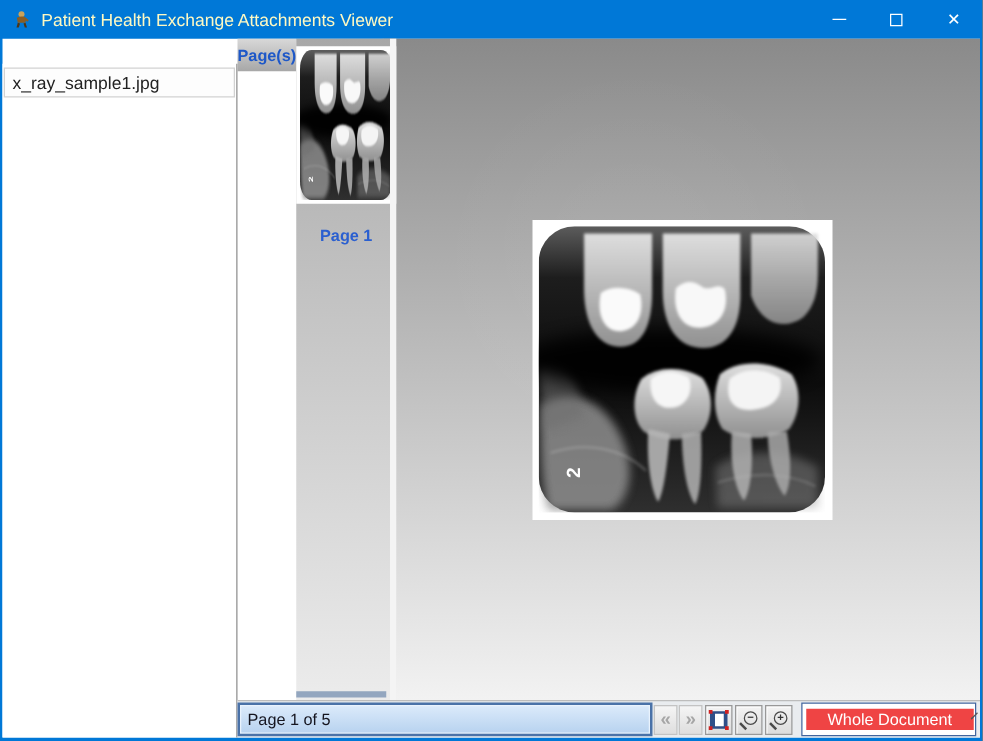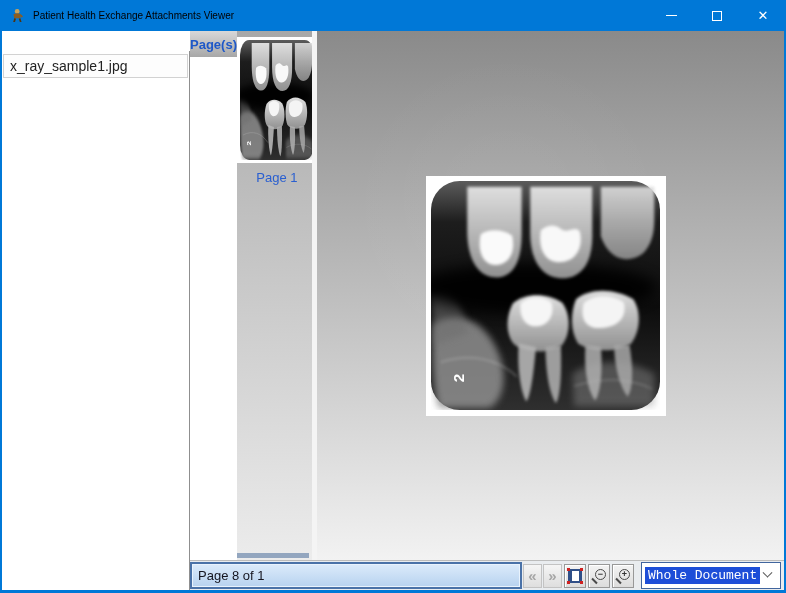--- a/index.html
+++ b/index.html
@@ -10,21 +10,21 @@
     position:relative; width:786px; height:593px;
     background:#0078d7; overflow:hidden;
   }
 
   
   .titlebar {
     position:absolute; top:0; left:0; right:0; height:31px;
     background:#0078d7; display:flex; align-items:center;
   }
   .app-icon { width:16px; height:16px; margin-left:9px; flex:0 0 auto; }
-  .title-text { color:#000000; font-size:10px; margin-left:8px; white-space:nowrap; }
+  .title-text { color:#fef9c3; font-size:14px; margin-left:8px; white-space:nowrap; }
   .win-controls { margin-left:auto; display:flex; height:100%; }
   .win-btn { width:46px; height:100%; display:flex; align-items:center; justify-content:center; cursor:default; }
   .glyph-min { width:11px; height:1px; background:#ffffff; display:block; }
   .glyph-max { width:10px; height:10px; border:1px solid #ffffff; display:block; }
   .glyph-close { color:#ffffff; font-size:13px; line-height:1; }
 
   
   .content {
     position:absolute; top:31px; left:2px; right:2px; bottom:3px;
     background:#ffffff; display:flex;
@@ -66,21 +66,21 @@
   }
   .hscroll-thumb {
     position:absolute; left:0; right:8px; bottom:2px; height:5px;
     background:#93a6bf;
   }
   .thumb-card {
     margin-top:6px; width:80px; height:126px; background:#ffffff;
     display:flex; align-items:center; justify-content:center; cursor:pointer;
   }
   .thumb-card svg { width:74px; height:120px; display:block; }
-  .thumb-caption { margin-top:7px; color:#2a5fd0; font-size:13px; }
+  .thumb-caption { margin-top:18px; color:#2a5fd0; font-size:13px;font-weight:bold; }
 
   
   .main-viewer {
     flex:1;
     background:
       radial-gradient(circle 230px at 42% 34%, rgba(255,255,255,0.05), rgba(255,255,255,0) 70%),
       linear-gradient(#8a8a8a,#f2f2f2);
     display:flex; align-items:center; justify-content:center; min-width:0;
   }
   .xray-card {
@@ -123,21 +123,21 @@
          display:flex; align-items:center; justify-content:center; margin-left:3px; margin-bottom:3px; }
   .mag::after { content:""; position:absolute; width:7px; height:2px; background:#4a4a4a;
                 bottom:-3px; left:-5px; transform:rotate(45deg); }
   .mag-sign { font-size:9px; line-height:1; color:#333333; font-weight:bold; transform:translateY(-0.5px); }
 
   .combo {
     width:140px; height:27px; margin-left:7px; background:#ffffff;
     border:1px solid #41659e; display:flex; align-items:center;
     padding-left:3px; font-size:13px; cursor:pointer;
   }
-  .combo-value { background:#1d4ed8; color:#ffffff; padding:1px 3px; white-space:nowrap;font-family:Liberation Mono, monospace; }
+  .combo-value { background:#ef4444; color:#ffffff; padding:1px 17px; white-space:nowrap; }
   .combo-chevron {
     margin-left:auto; margin-right:9px; width:7px; height:7px;
     border-right:1.5px solid #555555; border-bottom:1.5px solid #555555;
     transform:rotate(45deg) translate(-2px,-2px);
   }
 
   .hidden-defs { position:absolute; width:0; height:0; overflow:hidden; }
 </style>
 </head>
 <body>
@@ -245,21 +245,21 @@
             <svg viewBox="0 0 240 240" preserveAspectRatio="none">
                 <use href="#xray-scene"></use>
               </svg>
           </div>
         </div>
 
       </div>
 
       <div class="status-bar">
         <div class="page-field">
-          <span>Page 8 of 1</span>
+          <span>Page 1 of 5</span>
         </div>
         <div class="sb-spacer"></div>
         <div class="nav-btn">
           <span>«</span>
         </div>
         <div class="nav-btn">
           <span>»</span>
         </div>
         <div class="tool-btn">
           <span class="fit-chip">

